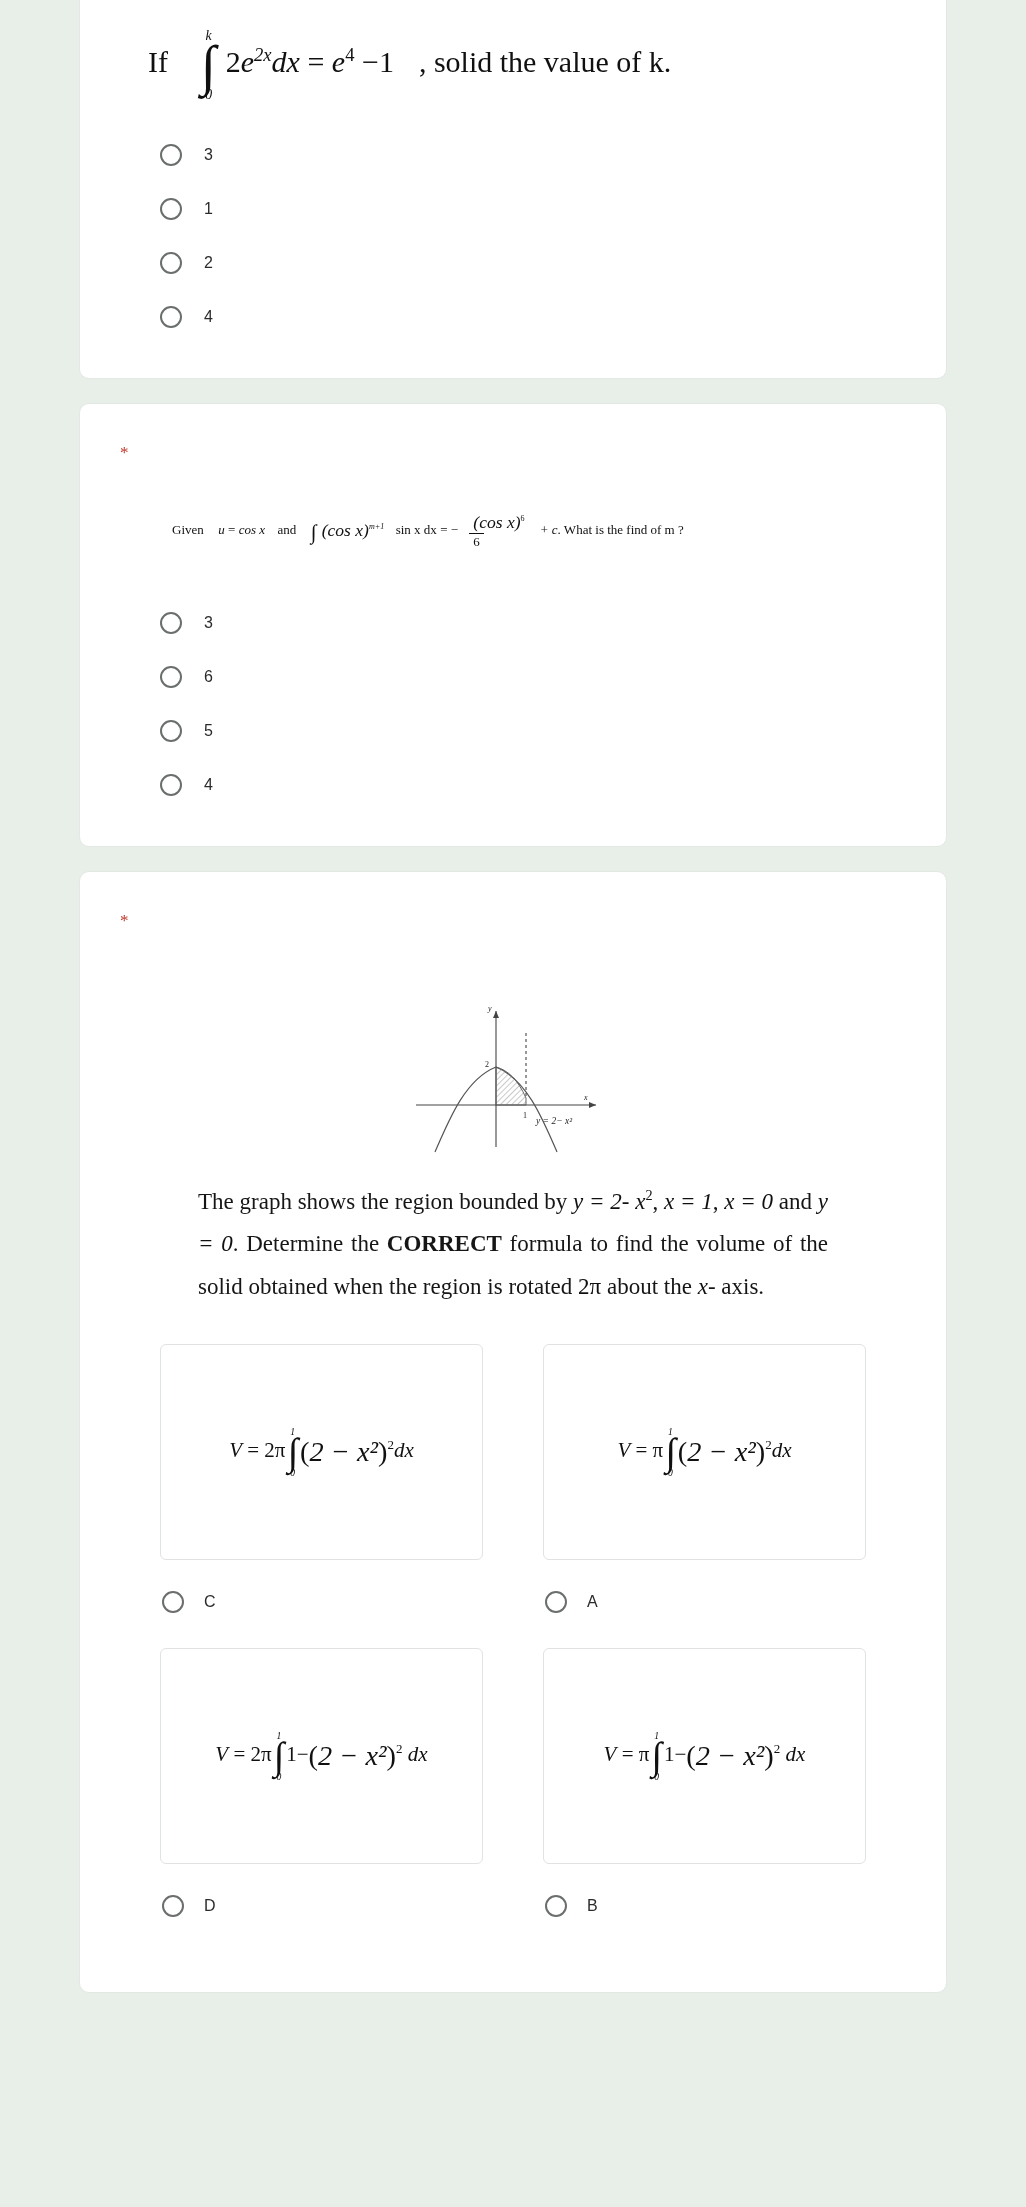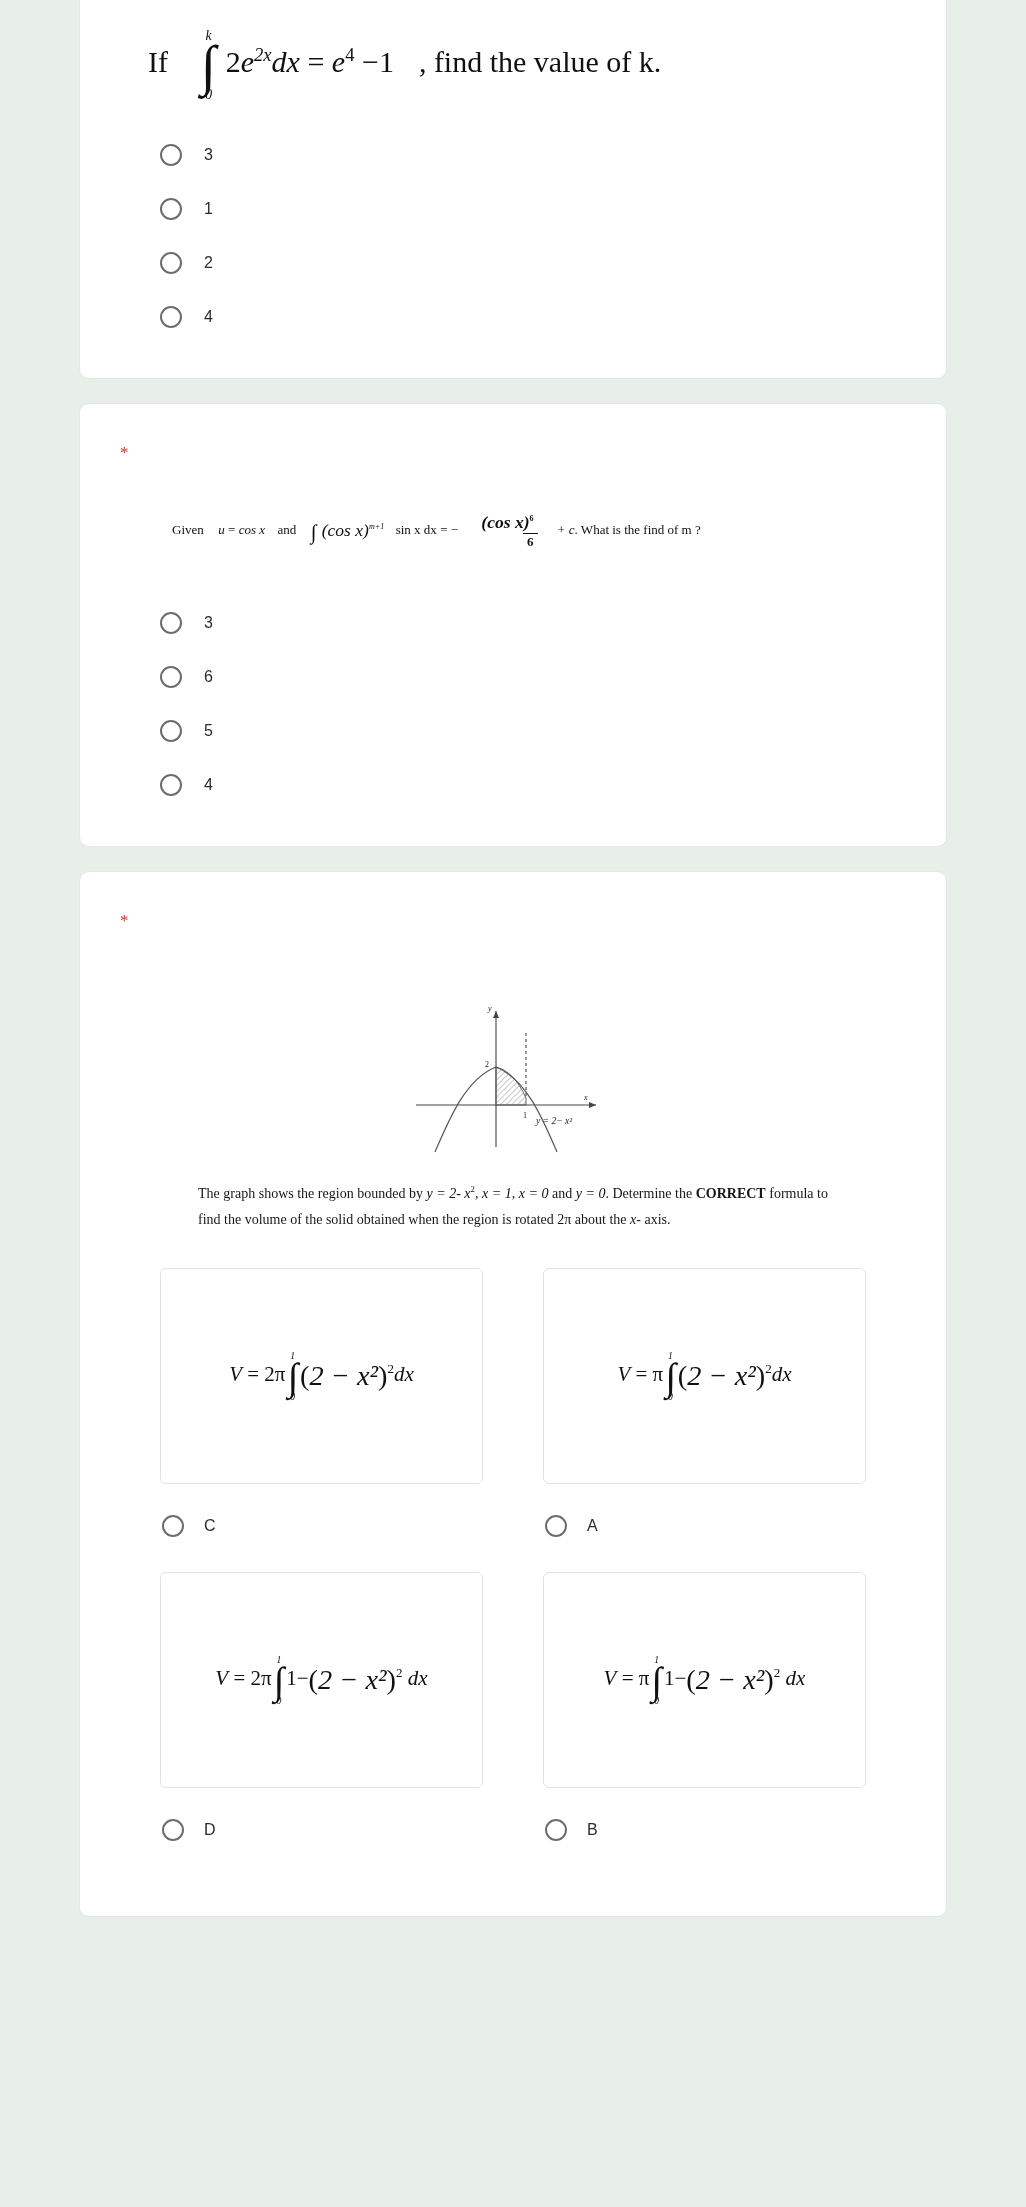--- a/index.html
+++ b/index.html
@@ -66,24 +66,23 @@
     font-size: 1.85em;
     line-height: 0.82;
     font-family: "Liberation Serif", serif;
   }
   .intg.small .sym { font-size: 1.6em; }
 
   
   .frac {
     display: inline-flex;
     flex-direction: column;
-    align-items: flex-end;
+    align-items: flex-start;
     vertical-align: middle;
-    margin: 0 16px;
-    font-weight: bold;
+    margin: 0 8px;
   }
   .frac .num { padding: 0 4px 1px 4px; line-height: 1.1; }
   .frac .den { padding: 1px 4px 0 4px; border-top: 1.4px solid #111; line-height: 1.1; }
 
   
   .bigp { font-size: 1.35em; vertical-align: -0.12em; font-style: normal; }
 
   
   .q1-stem {
     padding: 46px 0 0 0;
@@ -129,21 +128,21 @@
 
   
   .graph-wrap {
     display: flex;
     justify-content: center;
     padding: 58px 0 10px 0;
   }
   .para-text {
     padding: 14px 118px 0 118px;
     font-family: "Liberation Serif", serif;
-    font-size: 14px;
+    font-size: 23px;
     line-height: 1.85;
     text-align: justify;
     color: #161616;
   }
   .para-text b { font-weight: bold; }
 
   .choice-grid {
     display: grid;
     grid-template-columns: 1fr 1fr;
     gap: 0px 60px;
@@ -182,21 +181,21 @@
       <span class="intg">
         <span class="lim mi">k</span>
         <span class="sym">∫</span>
         <span class="lim mn">0</span>
       </span>
       <span class="mn">2</span><span class="mi">e</span><sup class="ex">2x</sup><span class="mi">dx</span>
       <span class="mn">=</span>
       <span class="mi">e</span><sup class="exn">4</sup>
       <span class="mn">−</span><span class="mn">1</span>
       <span style="display:inline-block;width:10px"></span>
-      <span class="mn">, find the value of k.</span>
+      <span class="mn">, solid the value of k.</span>
     </div>
 
     <div class="options">
       <div class="opt-row">
         <span class="radio"></span>
         <span class="opt-label">3</span>
       </div>
       <div class="opt-row">
         <span class="radio"></span>
         <span class="opt-label">1</span>

